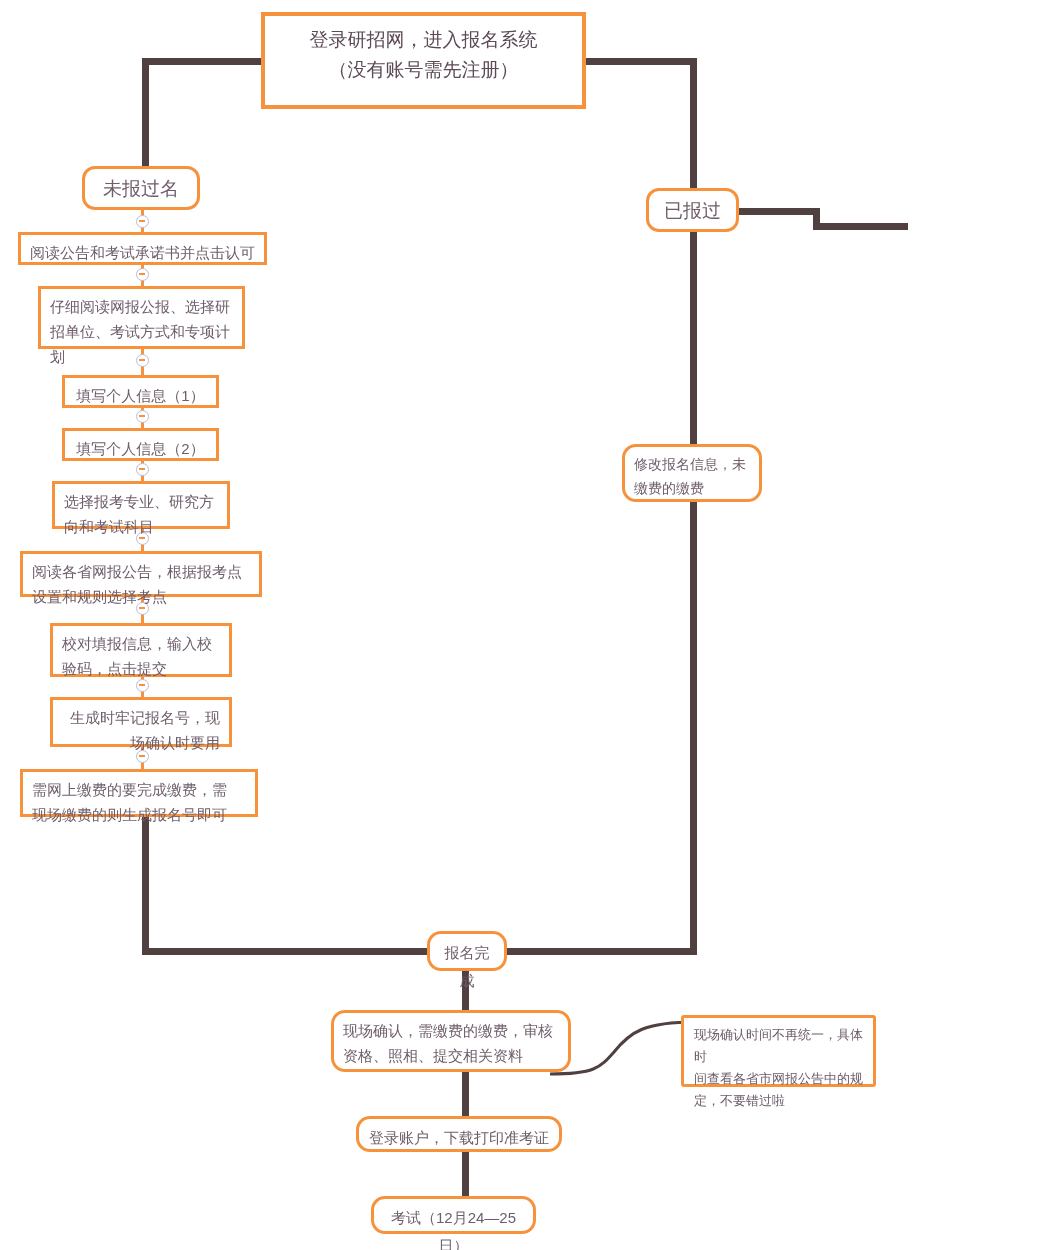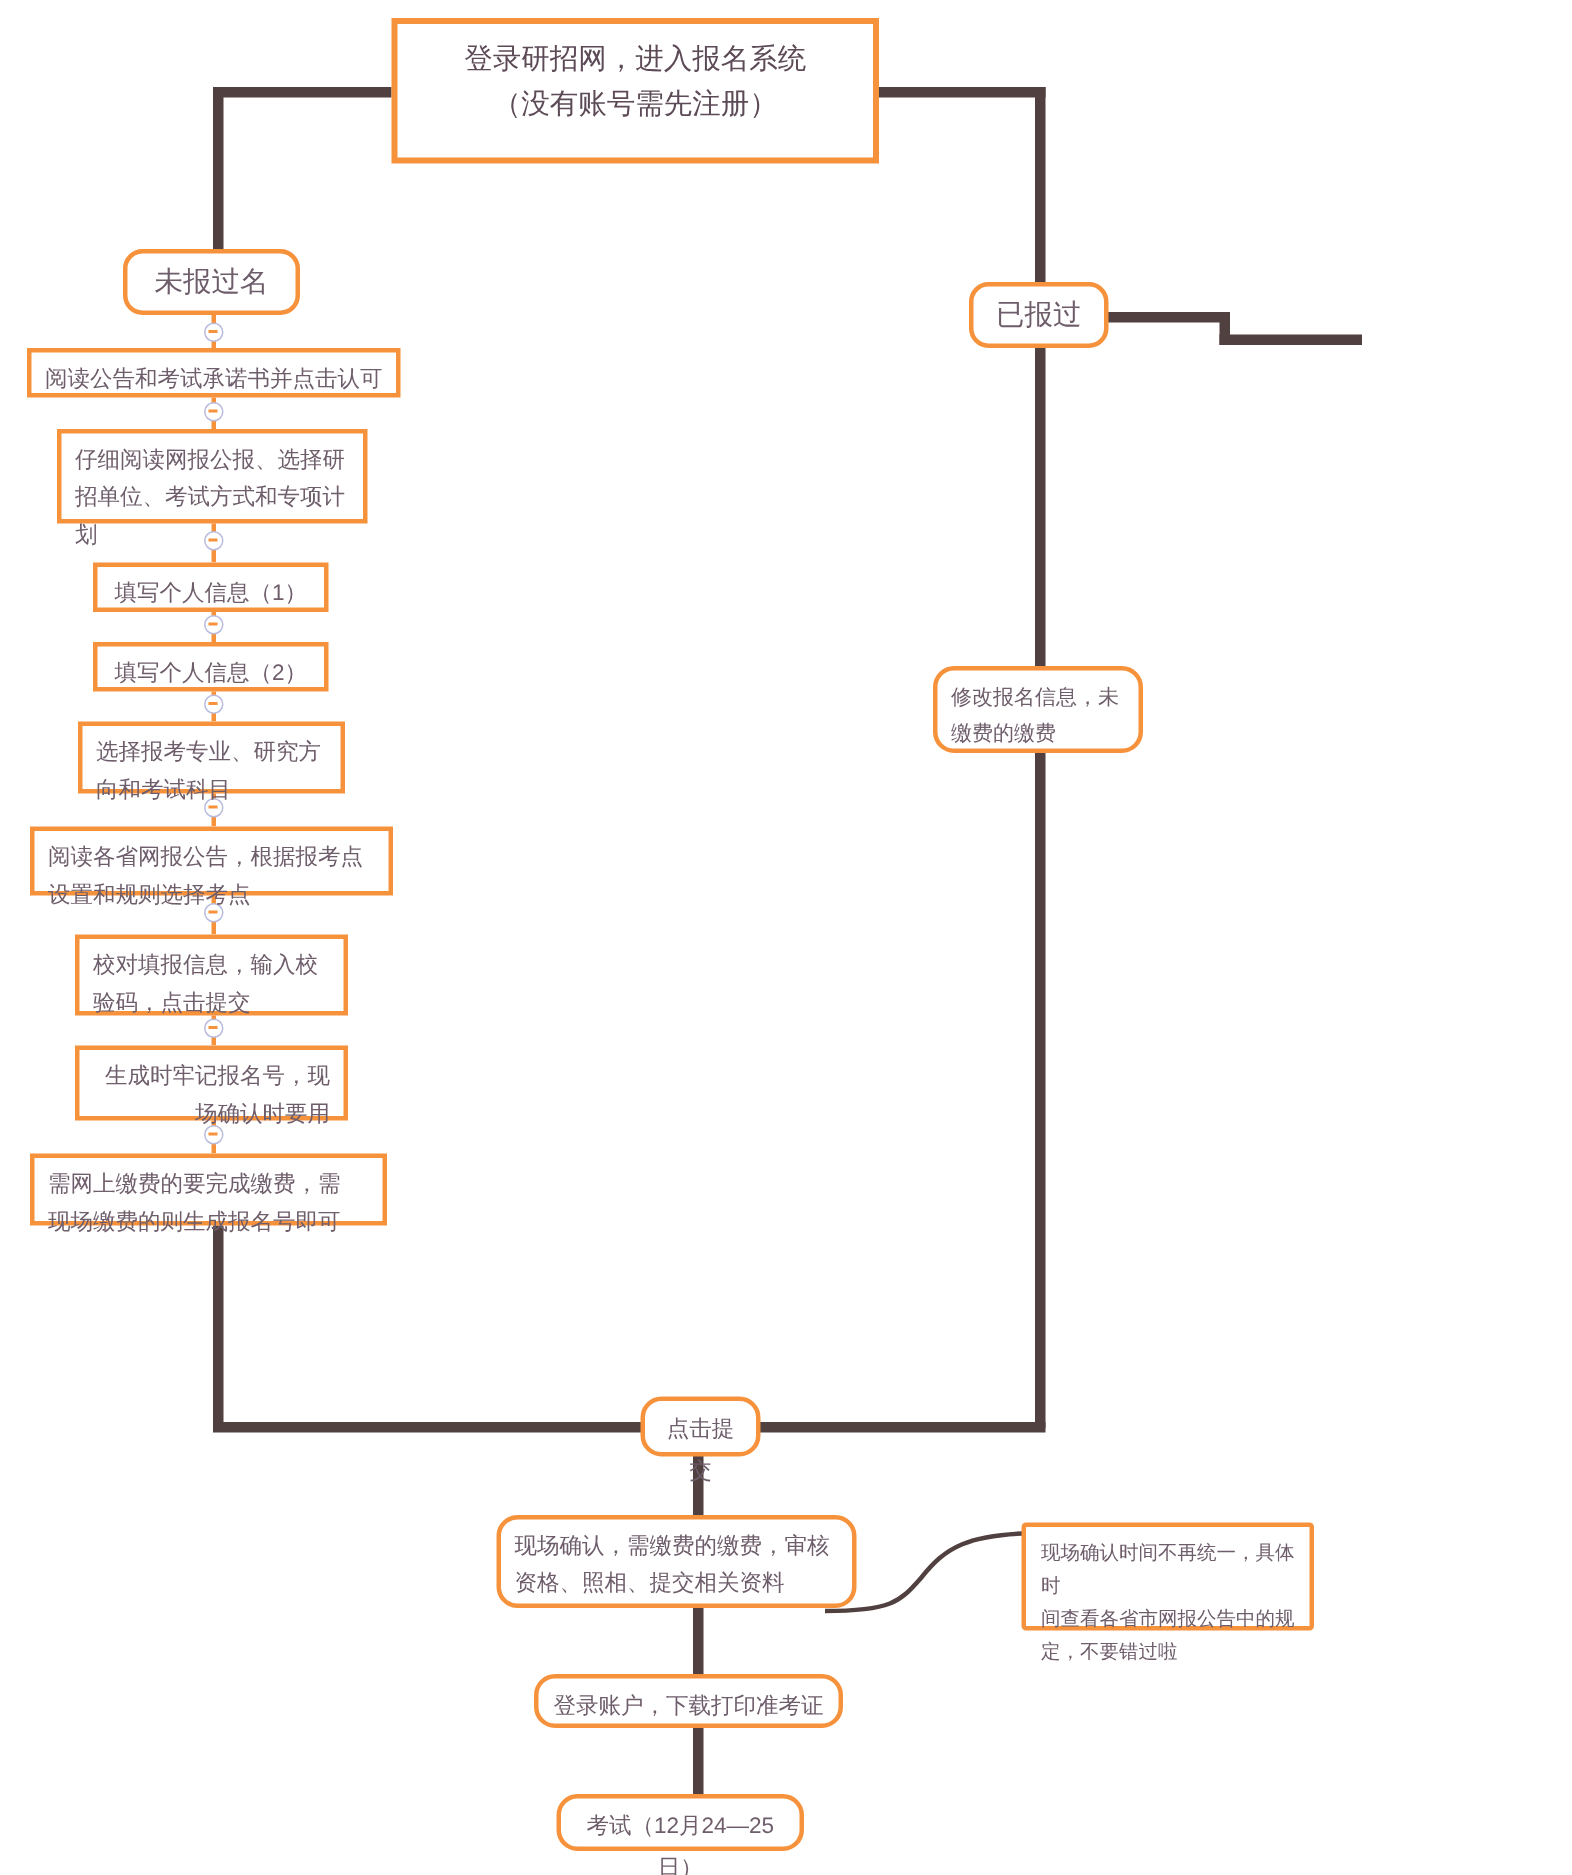--- a/index.html
+++ b/index.html
@@ -168,21 +168,21 @@
 
   <div class="node" style="left:50px;top:623px;width:182px;height:54px;text-align:left;">校对填报信息，输入校
 验码，点击提交</div>
 
   <div class="node" style="left:50px;top:697px;width:182px;height:50px;text-align:right;">生成时牢记报名号，现
 场确认时要用</div>
 
   <div class="node" style="left:20px;top:769px;width:238px;height:48px;text-align:left;">需网上缴费的要完成缴费，需
 现场缴费的则生成报名号即可</div>
 
-  <div class="node pill" style="left:427px;top:931px;width:80px;height:40px;line-height:28px;">点击提交</div>
+  <div class="node pill" style="left:427px;top:931px;width:80px;height:40px;line-height:28px;">报名完成</div>
 
   <div class="node pill" style="left:331px;top:1010px;width:240px;height:62px;text-align:left;">现场确认，需缴费的缴费，审核
 资格、照相、提交相关资料</div>
 
   <div class="node note square" style="left:681px;top:1015px;width:195px;height:72px;">现场确认时间不再统一，具体时
 间查看各省市网报公告中的规
 定，不要错过啦</div>
 
   <div class="node pill" style="left:356px;top:1116px;width:206px;height:36px;line-height:28px;">登录账户，下载打印准考证</div>
 

